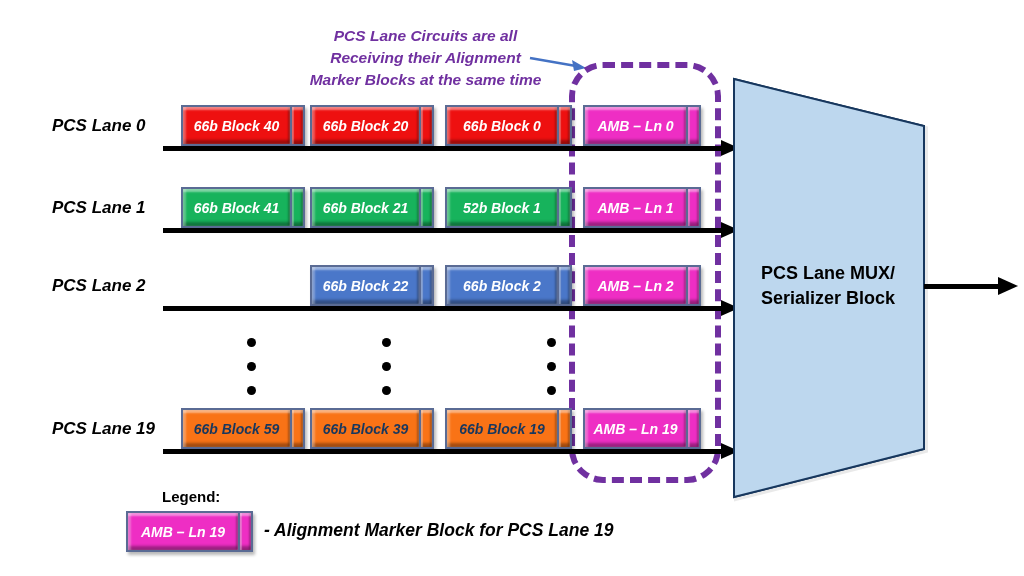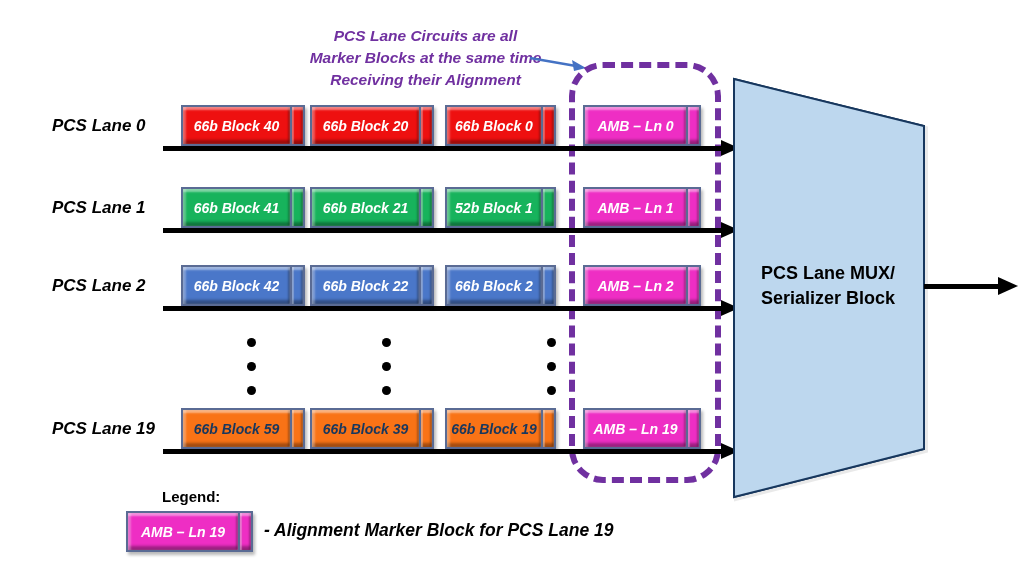--- a/index.html
+++ b/index.html
@@ -33,21 +33,21 @@
     font-size:14px;font-weight:bold;font-style:italic;color:#fff;
     box-shadow:inset 0 3px 2px rgba(255,255,255,.45), inset 3px 0 2px rgba(255,255,255,.30),
                inset 0 -4px 3px rgba(0,0,0,.35), inset -2px 0 2px rgba(0,0,0,.25);
     white-space:nowrap;overflow:hidden;
   }
   .btab{
     width:11px;border-left:2px solid #5a6b94;
     box-shadow:inset 0 3px 2px rgba(255,255,255,.45), inset 2px 0 1px rgba(255,255,255,.30),
                inset 0 -4px 3px rgba(0,0,0,.35), inset -2px 0 2px rgba(0,0,0,.25);
   }
-  .c0{left:173px;width:124px;margin-left:8px;} .c1{left:310px;width:124px;justify-content:space-between;} .c2{left:445px;width:111px;}
+  .c0{left:173px;width:124px;margin-left:8px;} .c1{left:310px;width:124px;justify-content:space-between;} .c2{left:445px;width:127px;}
   .camb{left:583px;width:118px;}
   .fill-red  .bmain,.fill-red  .btab{background:#EE1010;}
   .fill-green .bmain,.fill-green .btab{background:#17B35C;}
   .fill-blue .bmain,.fill-blue .btab{background:#4A77C9;}
   .fill-lblue .bmain,.fill-lblue .btab{background:#f97316;}
   .fill-lblue .bmain{color:#17375E;}
   .fill-amb .bmain,.fill-amb .btab{background:#EE2EC4;}
   .lane-line{position:absolute;left:163px;top:41px;width:560px;height:5px;background:#000;}
   .lane-arrowhead{
     position:absolute;left:721px;top:35px;width:0;height:0;
@@ -80,22 +80,22 @@
     text-align:center;
   }
 </style>
 </head>
 <body>
 
 <div class="canvas">
 
   <div class="annotation">
     <div>PCS Lane Circuits are all</div>
+    <div>Receiving their Alignment</div>
     <div>Marker Blocks at the same time</div>
-    <div>Receiving their Alignment</div>
   </div>
 
   <svg class="callout-arrow" viewBox="0 0 66 26">
     <line x1="2" y1="8" x2="48" y2="16" stroke="#4472C4" stroke-width="2.5"></line>
     <polygon points="58,18 44,10 46,21" fill="#4472C4"></polygon>
   </svg>
 
   <div class="amb-outline"></div>
 
   <div class="lane" style="top:105px">
@@ -139,24 +139,20 @@
     <div class="block66 camb fill-amb">
       <span class="bmain">AMB – Ln 1</span>
       <span class="btab"></span>
     </div>
   </div>
 
   <div class="lane" style="top:265px">
     <div class="lane-label">PCS Lane 2</div>
     <div class="lane-line"></div>
     <div class="lane-arrowhead"></div>
-    <div class="block66 c0 fill-blue">
-      <span class="bmain">66b Block 42</span>
-      <span class="btab"></span>
-    </div>
     <div class="block66 c1 fill-blue">
       <span class="bmain">66b Block 22</span>
       <span class="btab"></span>
     </div>
     <div class="block66 c2 fill-blue">
       <span class="bmain">66b Block 2</span>
       <span class="btab"></span>
     </div>
     <div class="block66 camb fill-amb">
       <span class="bmain">AMB – Ln 2</span>

